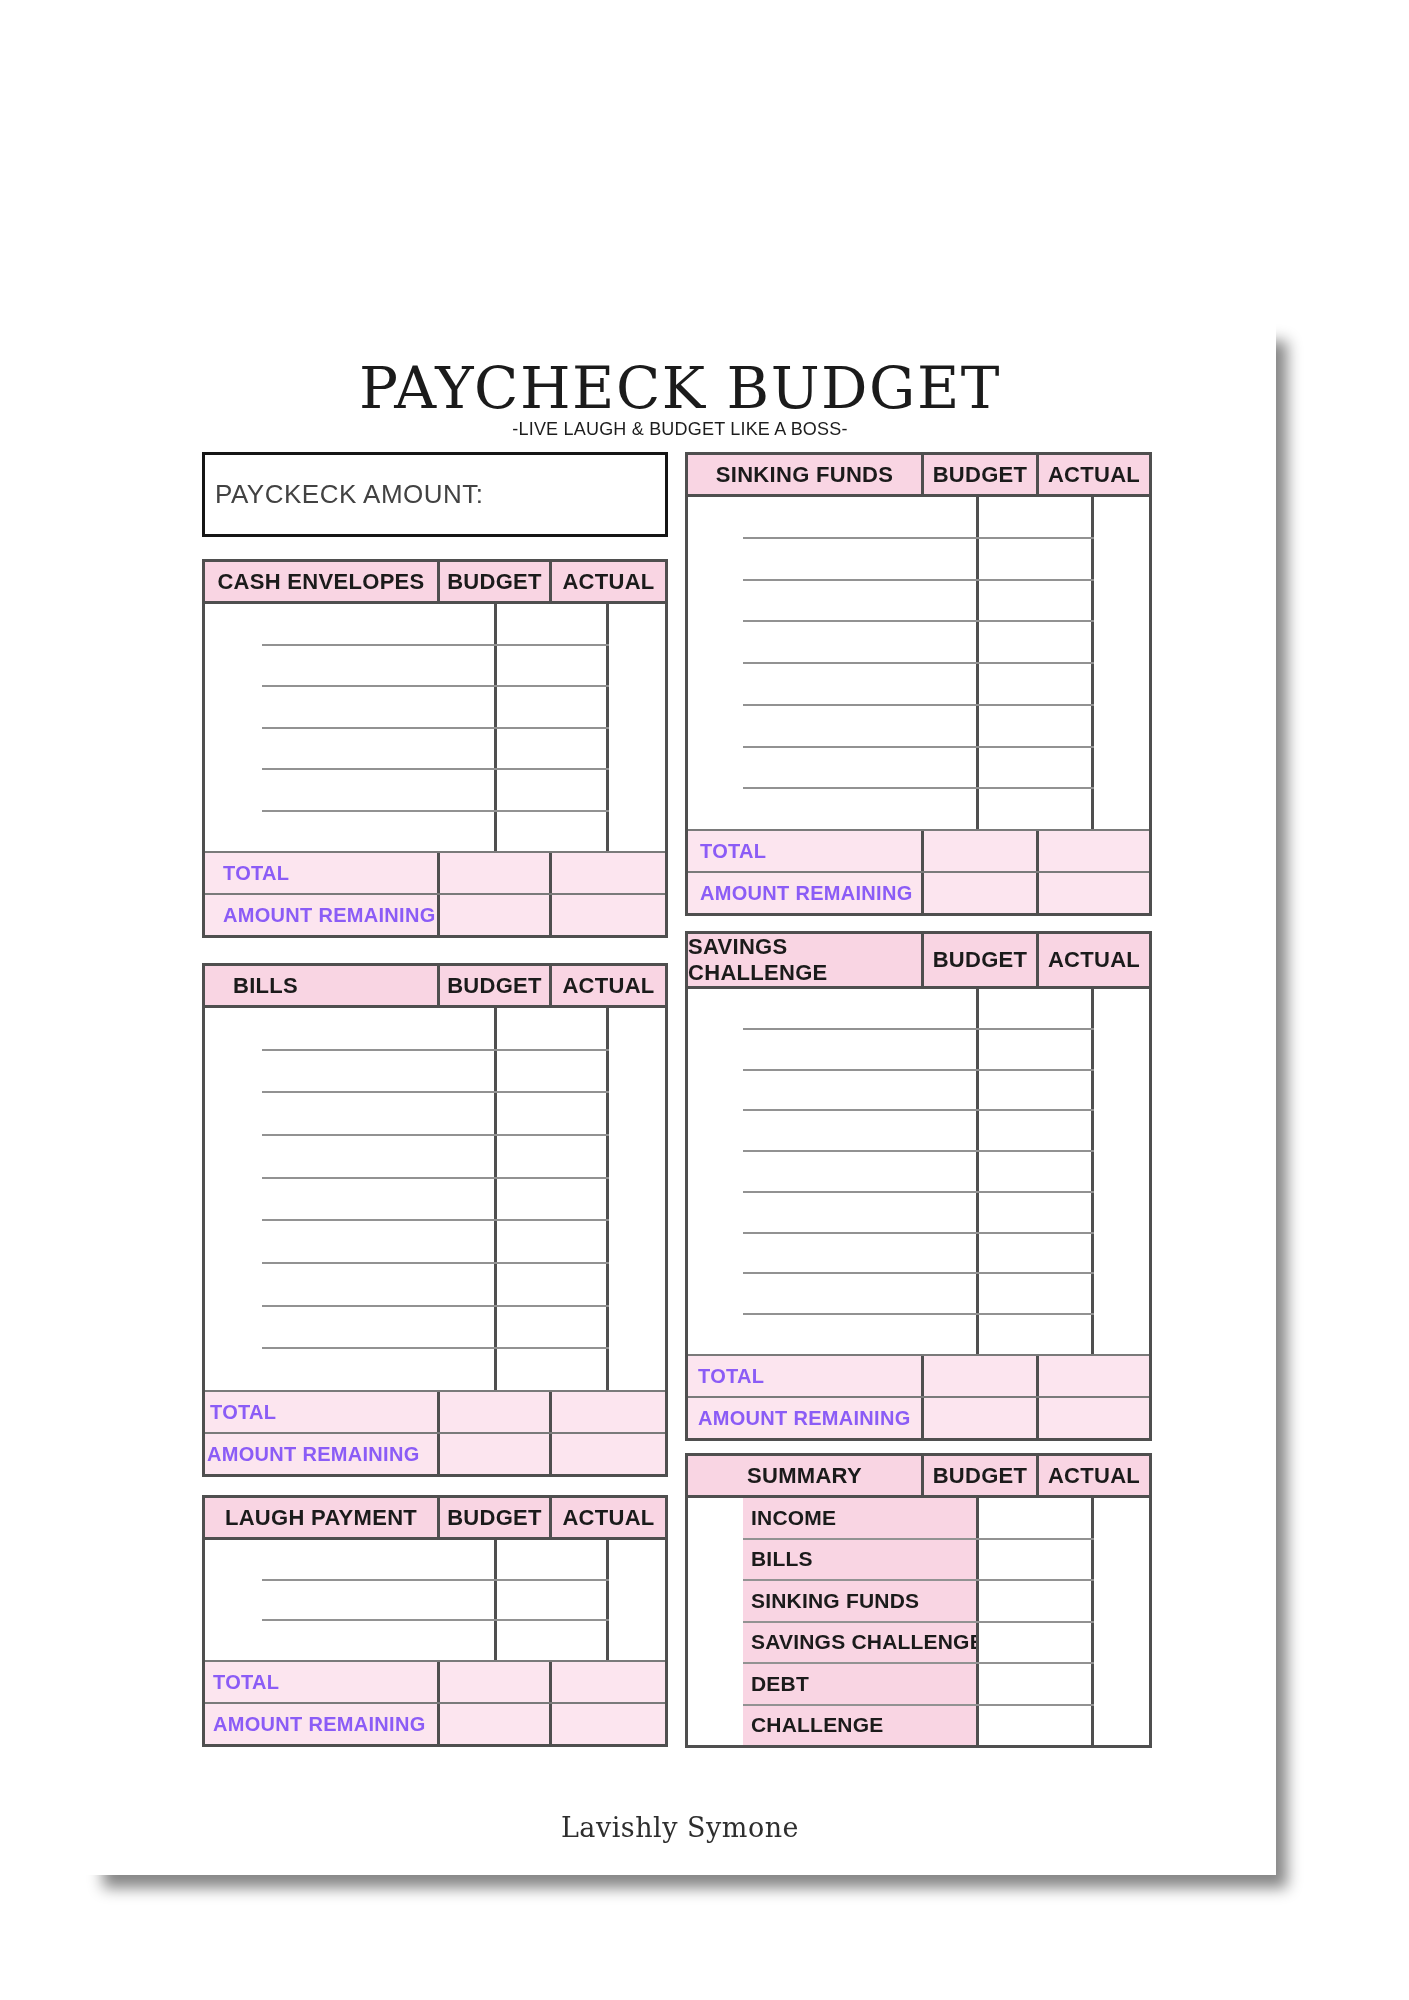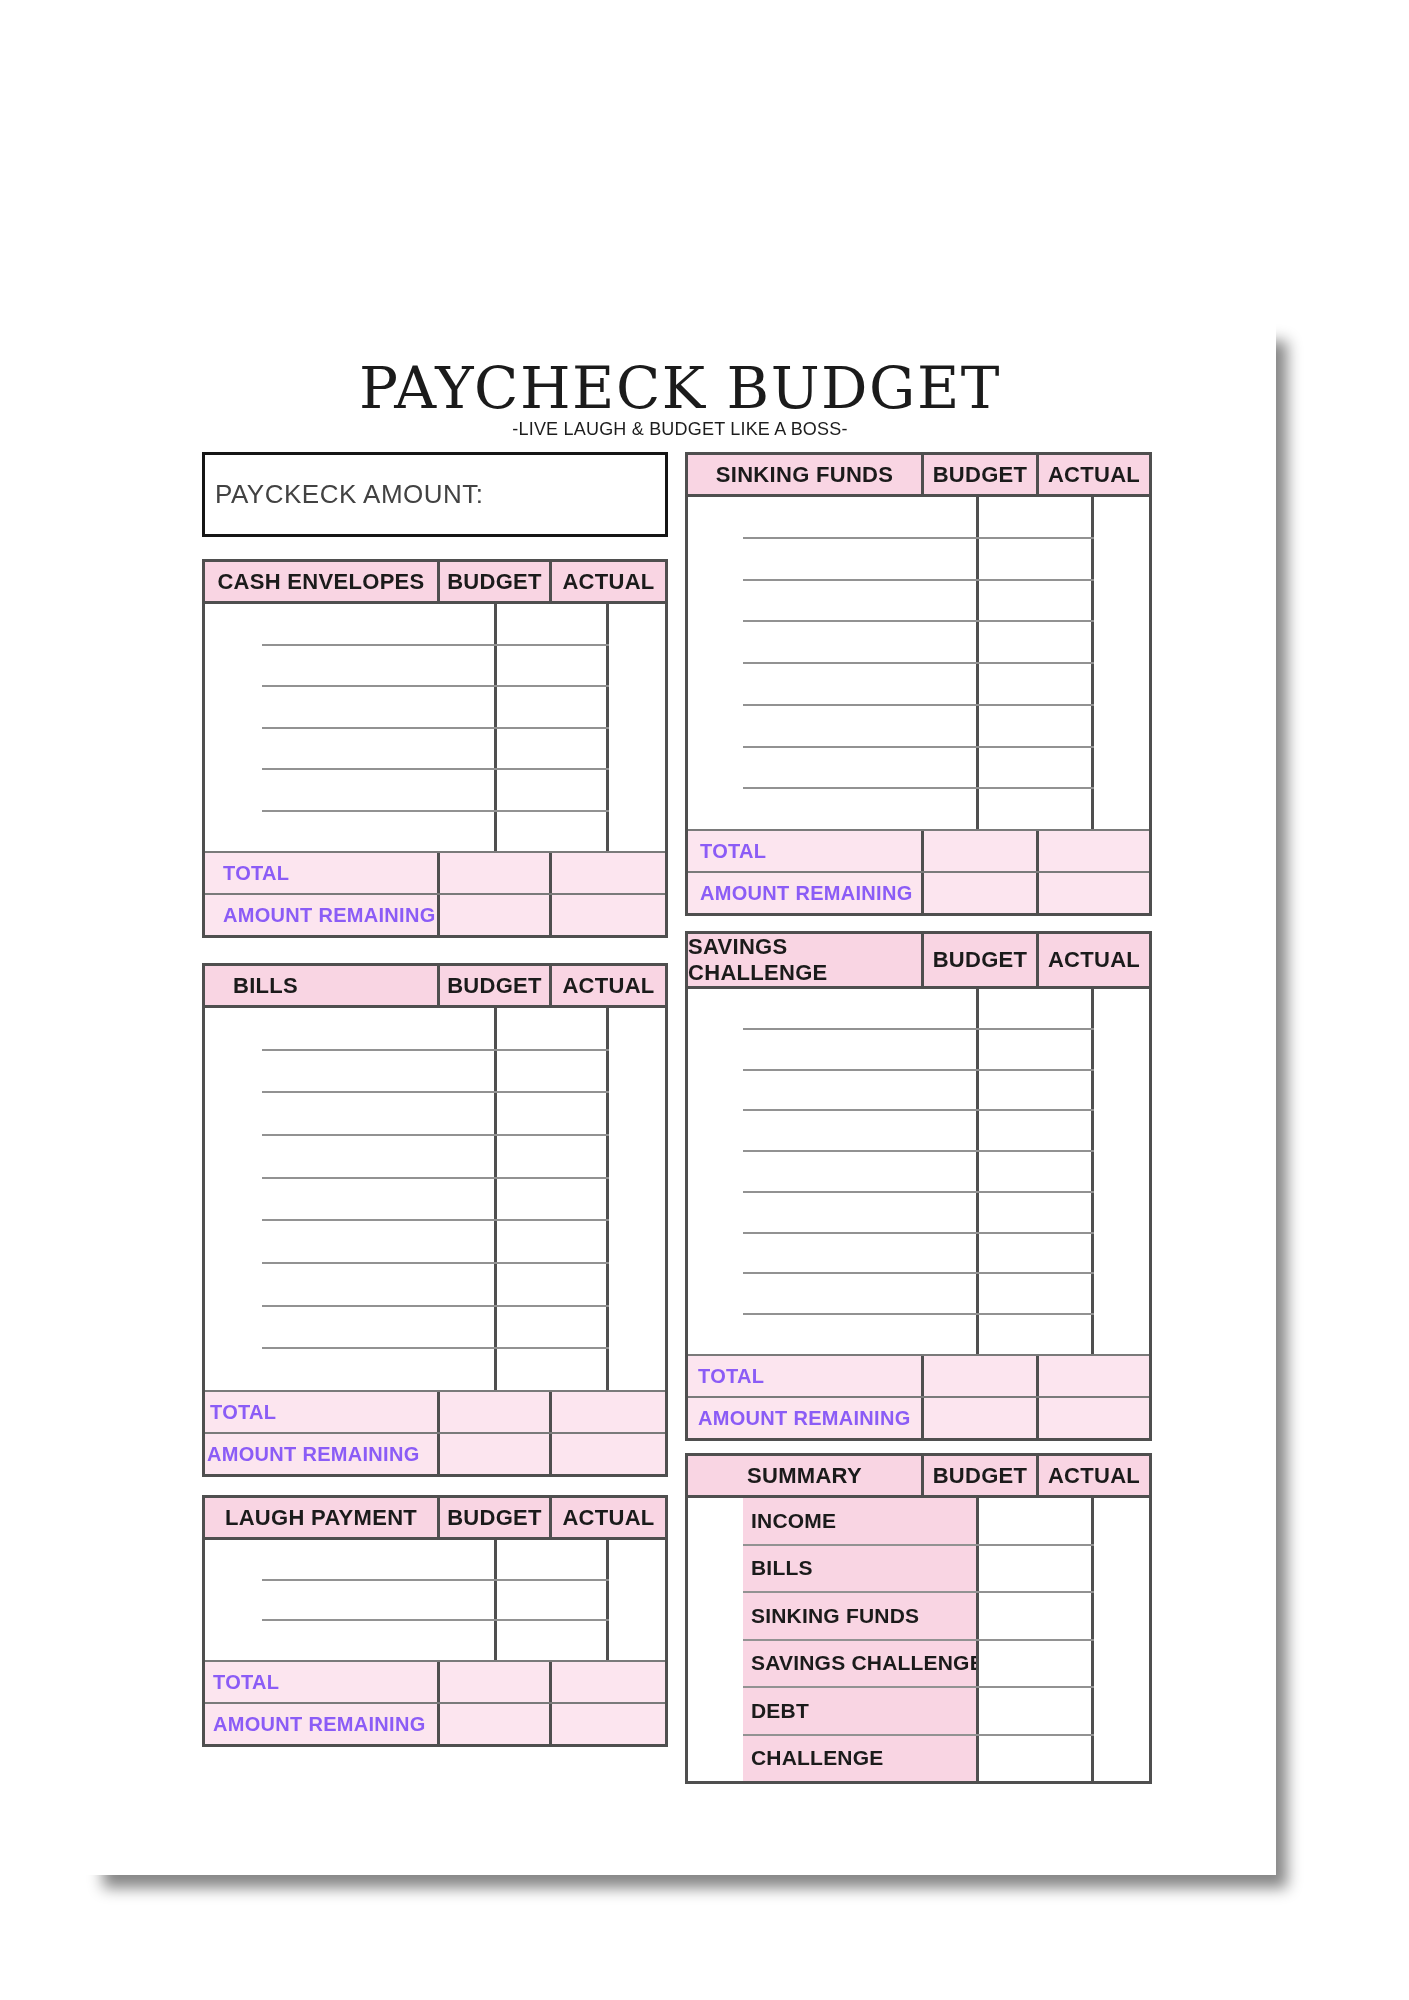--- a/index.html
+++ b/index.html
@@ -332,21 +332,21 @@
         <div class="c bud"></div>
         <div class="c act"></div>
       </div>
       <div class="trow total">
         <div class="c name tlabel">AMOUNT REMAINING</div>
         <div class="c bud"></div>
         <div class="c act"></div>
       </div>
     </div>
 
-    <div class="btable right" style="left:601px;top:1133px;width:467px;height:331px">
+    <div class="btable right" style="left:601px;top:1133px;width:467px;height:295px">
       <div class="trow thead">
         <div class="c name">SUMMARY</div>
         <div class="c bud">BUDGET</div>
         <div class="c act">ACTUAL</div>
       </div>
       <div class="tbody">
           <div class="trow srow">
             <div class="c name">INCOME</div>
             <div class="c bud"></div>
             <div class="c act"></div>
@@ -372,14 +372,15 @@
             <div class="c act"></div>
           </div>
           <div class="trow srow">
             <div class="c name">CHALLENGE</div>
             <div class="c bud"></div>
             <div class="c act"></div>
           </div>
         </div>
     </div>
 
+    <div class="footer">Lavishly Symone</div>
   </div>
 </div>
 
 </body></html>

